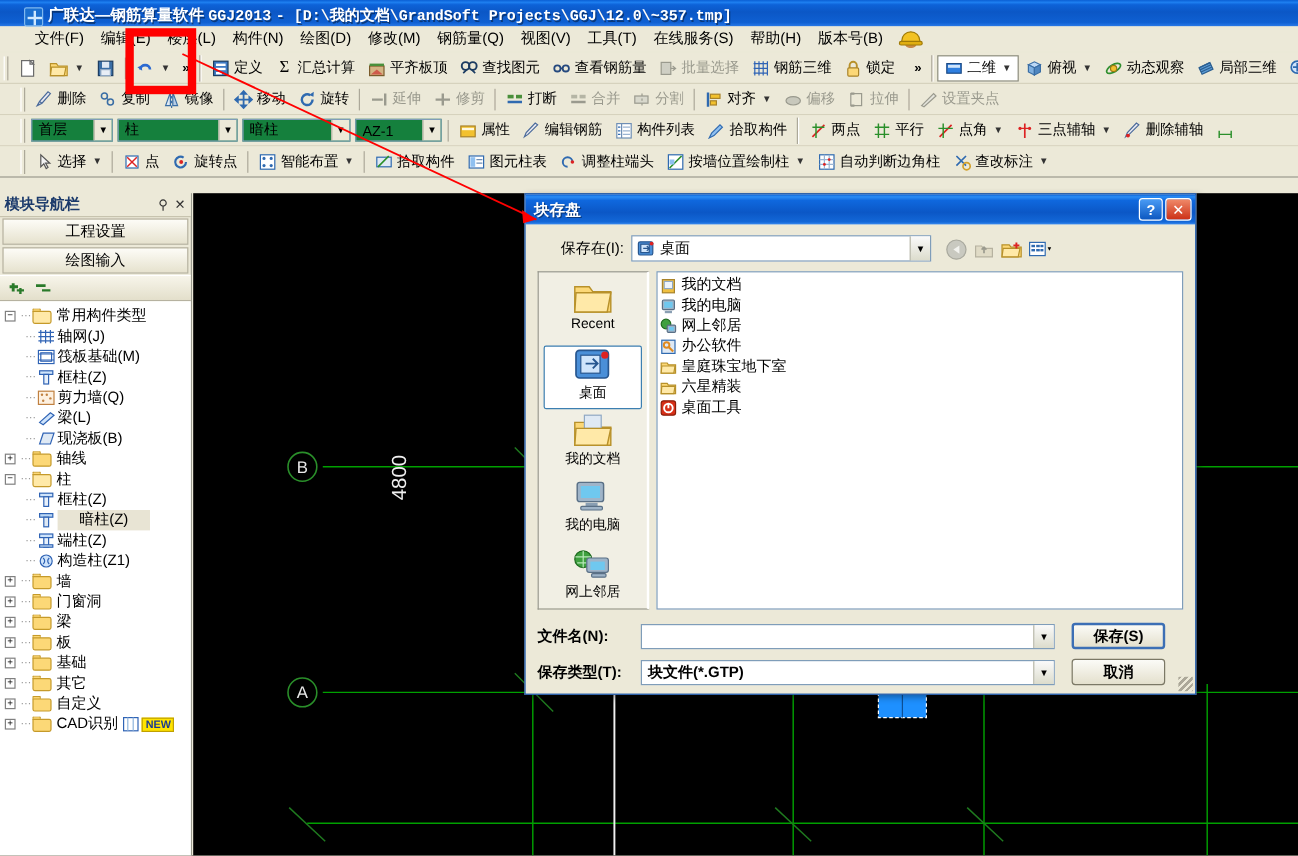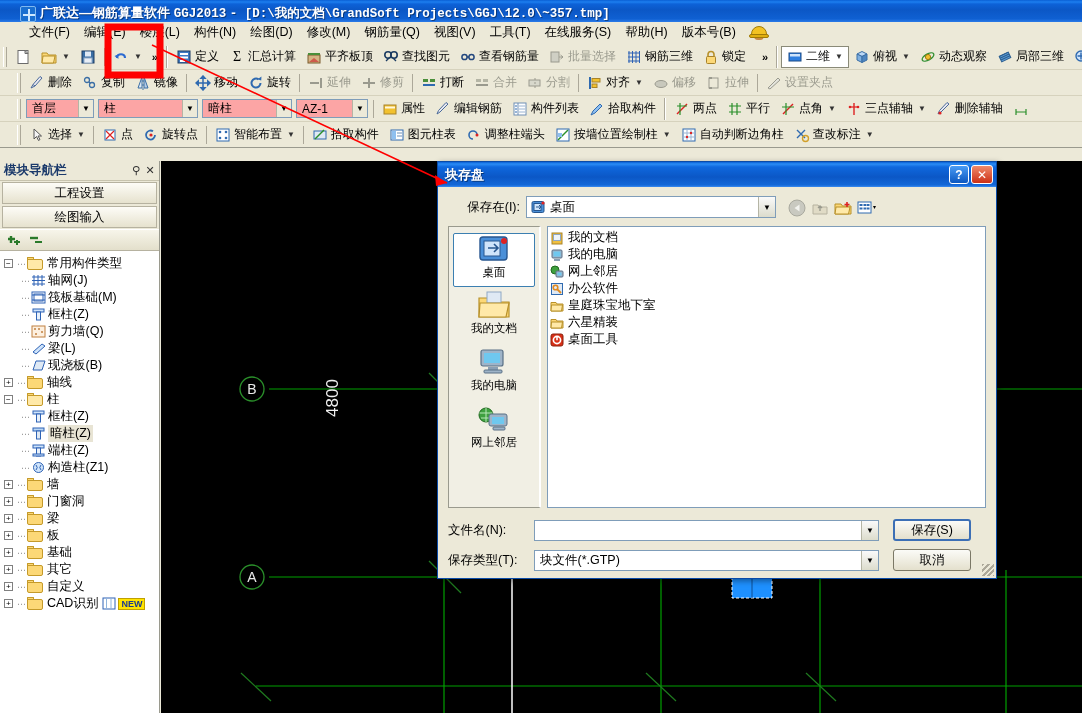--- a/index.html
+++ b/index.html
@@ -71,21 +71,21 @@
   .sep2{ width:2px; height:22px; border-left:1px solid #aca899; border-right:1px solid #fff; margin:0 3px; flex:none;}
   .grip{ width:4px;height:20px;border-left:1px solid #fff;border-right:1px solid #aca899;margin:0 3px;flex:none;}
   .caret{ font-size:8px; color:#333; margin-left:2px;}
 
   
   .ico{ width:16px;height:16px;flex:none;position:relative;display:inline-block;}
   .ico svg{display:block;}
 
   
   .combo{
-    height:19px; border:1px solid #7f9db9; background:#fca5a5; display:flex; align-items:center;
+    height:19px; border:1px solid #7f9db9; background:#15803d; display:flex; align-items:center;
     font-size:12px; padding:0 0 0 5px; margin:0 2px;
   }
   .combo .val{flex:1; white-space:nowrap; overflow:hidden;}
   .combo .btn{
     width:15px;height:17px;background:#ece9d8;border-left:1px solid #b5b5a5;
     display:flex;align-items:center;justify-content:center;font-size:8px;color:#000;
   }
 
   
   .leftpane{
@@ -112,21 +112,21 @@
   .tree{
     flex:1; background:#fff; overflow:hidden; padding:4px 0 0 2px; font-size:12.5px;
   }
   .tnode{ display:flex; align-items:center; height:17px; white-space:nowrap; cursor:default;}
   .tnode .exp{
     width:9px;height:9px;border:1px solid #808080;background:#fff;margin-right:3px;flex:none;
     font-size:8px;line-height:7px;text-align:center;color:#000;font-family:"Liberation Mono",monospace;
   }
   .tnode .dots{width:11px;flex:none;color:#9a9a9a;font-size:9px;text-align:center;}
   .tnode .lbl{margin-left:2px;}
-  .tnode.sel .lbl{background:#e8e4d4;padding:0 2px;}
+  .tnode.sel .lbl{background:#e8e4d4;padding:0 18px;}
   .folder{
     width:16px;height:13px;flex:none;margin-right:2px;position:relative;
   }
   .folder .b{position:absolute;inset:2px 0 0 0;background:#fcd877;border:1px solid #c59a2a;border-radius:0 2px 2px 2px;}
   .folder .t{position:absolute;left:0;top:0;width:7px;height:3px;background:#fcd877;border:1px solid #c59a2a;border-bottom:none;border-radius:1px 1px 0 0;}
   .folder.open .b{background:#ffe9a8;}
 
   
   .canvas{
     position:absolute; left:161px; top:161px; right:0; bottom:0; background:#000; overflow:hidden;
@@ -166,21 +166,21 @@
     display:flex;flex-direction:column;align-items:center;padding-top:6px;gap:3px;
   }
   .place{width:82px;height:54px;display:flex;flex-direction:column;align-items:center;justify-content:flex-start;gap:1px;cursor:default;}
   .place .cap{font-size:11.5px;}
   .place.sel{border:1px solid #3c7fb1;background:#fff;border-radius:2px;}
   .filelist{
     flex:1;margin-left:6px;background:#fff;border:1px solid #7f9db9;overflow:hidden;padding:2px 0 0 2px;
   }
   .frow{display:flex;align-items:center;height:17px;font-size:12.5px;gap:4px;cursor:default;}
   .dlg-bottom{margin-top:10px;}
-  .brow{display:flex;align-items:center;height:24px;margin-bottom:6px;}
+  .brow{display:flex;align-items:center;height:24px;margin-bottom:6px;font-weight:bold;}
   .brow .lab{width:86px;font-size:12.5px;}
   .fcombo{
     flex:1;max-width:345px;height:21px;border:1px solid #7f9db9;background:#fff;display:flex;align-items:center;padding-left:5px;font-size:12.5px;
   }
   .fcombo .ar{width:17px;height:19px;margin-left:auto;background:linear-gradient(to bottom,#fafafa,#dcdccc);border-left:1px solid #b5b5a5;display:flex;align-items:center;justify-content:center;font-size:8px;}
   .dbtn{
     width:78px;height:22px;margin-left:14px;font-size:12.5px;
     background:linear-gradient(to bottom,#fbfbf7,#e4e0cd);border:1px solid #7b7866;border-radius:3px;
     display:flex;align-items:center;justify-content:center;cursor:pointer;
   }
@@ -1086,20 +1086,27 @@
                 <rect x="10" y="8.5" width="2.5" height="2"></rect>
               </g>
               <path d="M16 7 L19 7 L17.5 10z" fill="#000"></path>
             </svg>
           </span>
       </div>
     </div>
 
     <div class="dlg-main">
       <div class="places" id="places-root">
+          <div class="place">
+            <div style="width: 34px; height: 30px;"><svg width="34" height="30">
+                <path d="M2 6h12l3 4h15v17H2z" fill="#fcd877" stroke="#b8912a" stroke-width="1.2"></path>
+                <path d="M3 11h29l-3 16H2z" fill="#ffe9a8" stroke="#b8912a" stroke-width="1.2"></path>
+              </svg></div>
+            <div class="cap">Recent</div>
+          </div>
           <div class="place sel">
             <div style="width: 34px; height: 30px;"><svg width="34" height="30">
                 <rect x="3" y="3" width="27" height="23" rx="3" fill="#4a8fd8" stroke="#27568f" stroke-width="1.4"></rect>
                 <rect x="7" y="7" width="16" height="15" fill="#cfe4fb" stroke="#27568f"></rect>
                 <path d="M11 14h9M17 10l4 4-4 4" stroke="#27568f" fill="none" stroke-width="1.6"></path>
                 <circle cx="27" cy="7" r="3" fill="#d22"></circle>
               </svg></div>
             <div class="cap">桌面</div>
           </div>
           <div class="place">

